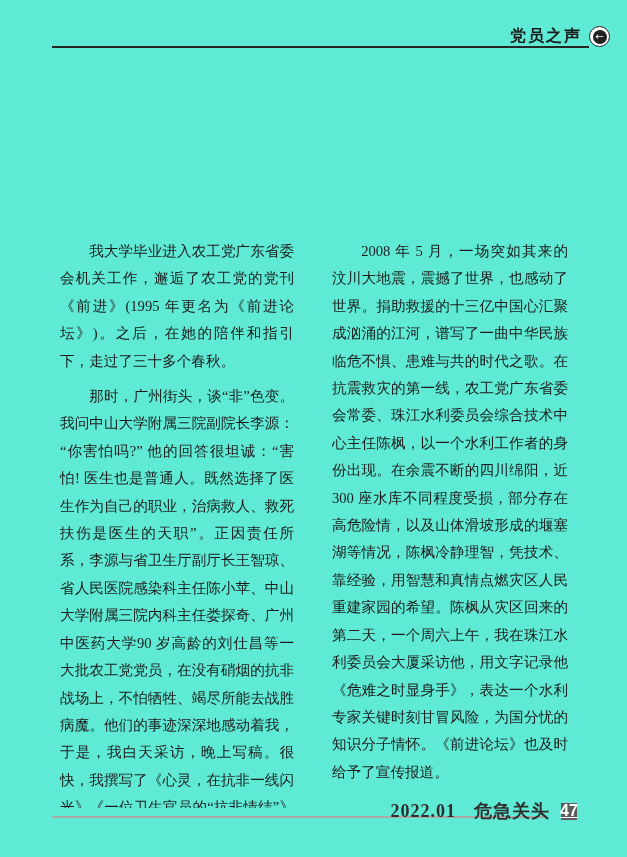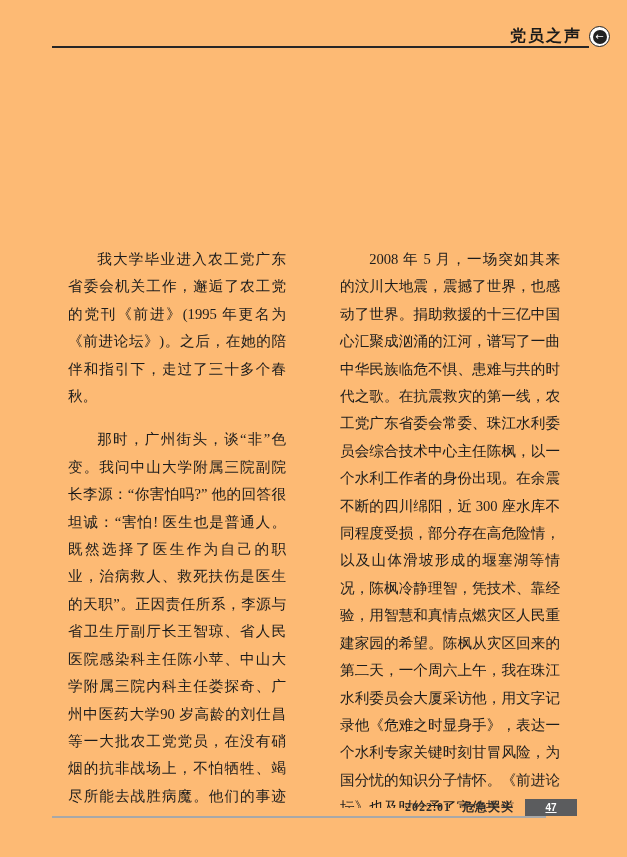--- a/index.html
+++ b/index.html
@@ -1,20 +1,20 @@
 <!DOCTYPE html>
 <html lang="zh"><head>
 <meta charset="utf-8">
 <style>
   html,body{margin:0;padding:0;background:#e9e9e9;}
   .page{
     position:relative;
     width:627px;height:857px;
     margin:0 auto;
-    background:#fdba74;
+    background:#5eead4;
     overflow:hidden;
     font-family:"Liberation Serif", serif;
     color:#1c1c1c;
   }
   
   .header-line{
     position:absolute;left:52px;top:46px;
     width:537px;height:1.6px;background:#262626;
   }
   .header-right{
@@ -52,37 +52,37 @@
   }
   
   .col{
     position:absolute;top:230px;
     font-size:14.6px;line-height:27.4px;
     text-align:justify;
     height:578px;overflow:hidden;
   }
   .col-left{left:52px;width:250px;}
   .col-right{left:324px;width:252px;}
-  .col p{margin:16px;text-indent:2em;}
+  .col p{margin:8px;text-indent:2em;}
   .col p.cont{text-indent:0;}
   
   .footer-line{
     position:absolute;left:52px;top:816px;
     width:494px;height:2px;background:#a8a8a8;
   }
   .footer{
     position:absolute;top:799px;right:50px;
     display:flex;align-items:center;gap:11px;
   }
   .footer .issue,.footer .journal{
-    font-weight:700;font-size:12px;color:#2e2e2e;letter-spacing:1px;
+    font-weight:700;font-size:18px;color:#2e2e2e;letter-spacing:1px;margin-left:7px;
   }
   .page-num-box{
-    width:52px;height:17px;background:#5b5c5e;
-    color:#fff;font-weight:700;font-size:10px;
+    width:16px;height:17px;background:#5b5c5e;
+    color:#fff;font-weight:700;font-size:16px;
     display:flex;align-items:center;justify-content:center;
     font-family:"Liberation Sans", sans-serif;
     text-decoration:underline;
   }
 </style>
 </head>
 <body>
 
 <div class="page">
 

